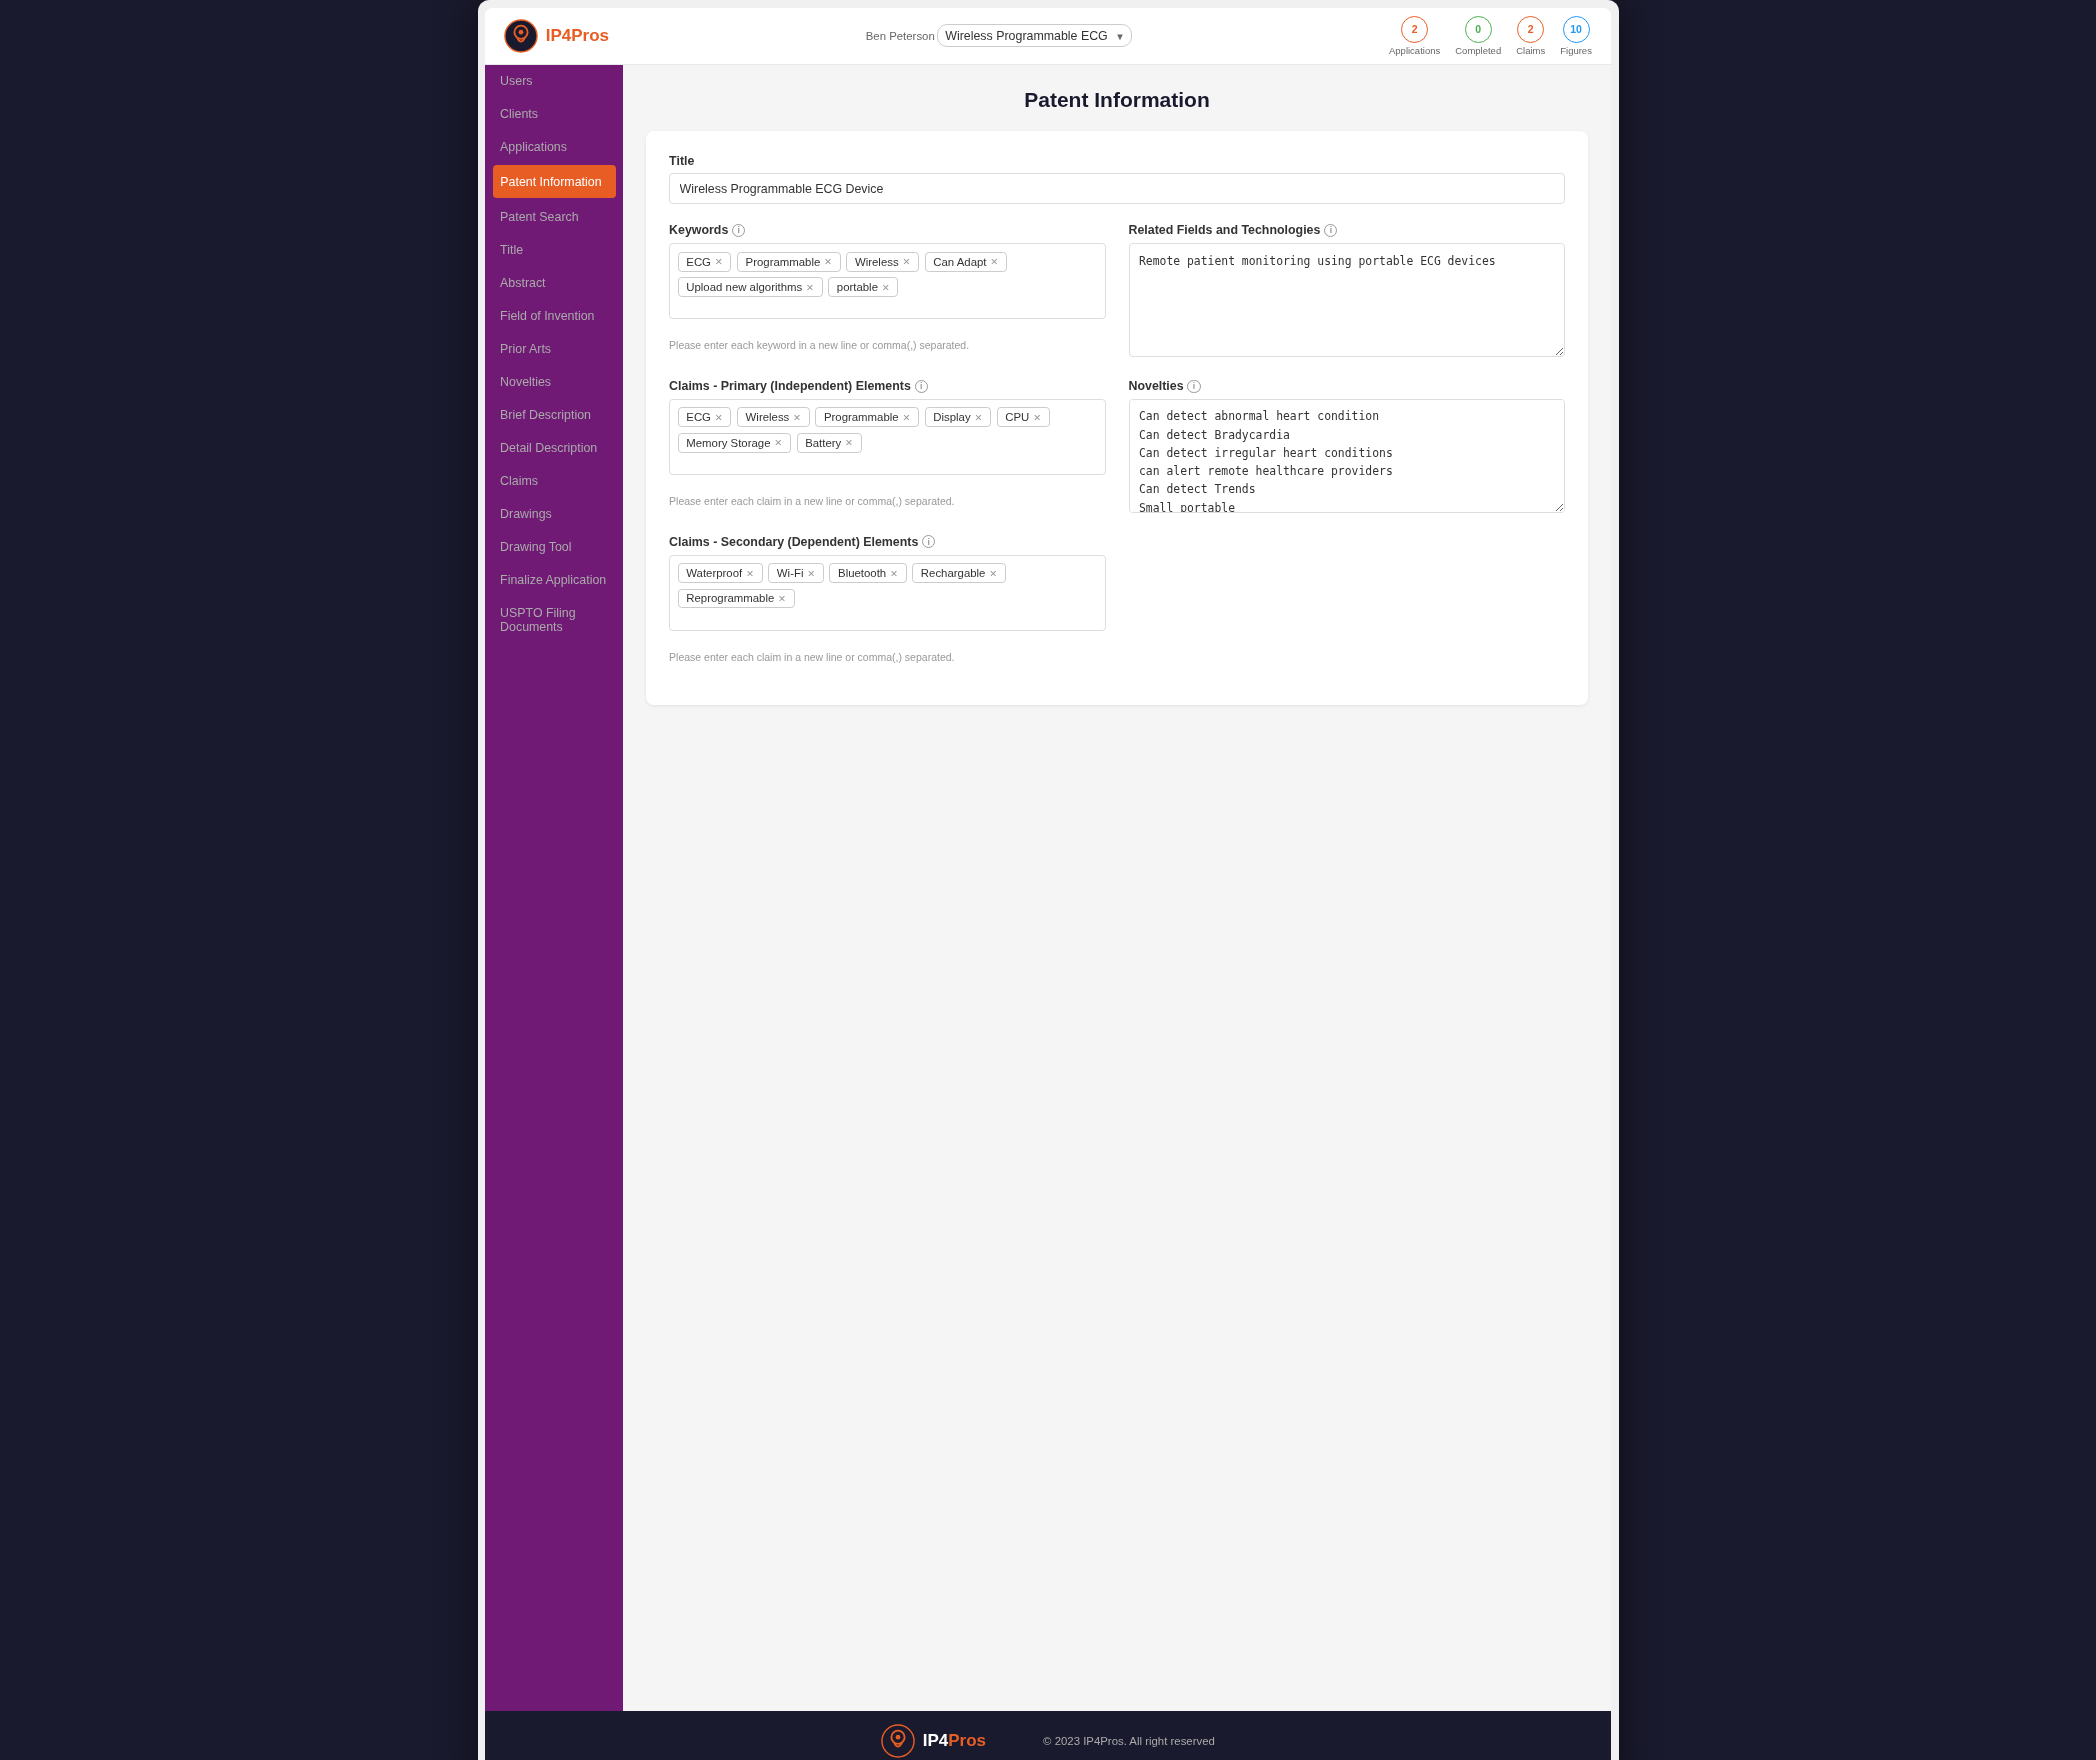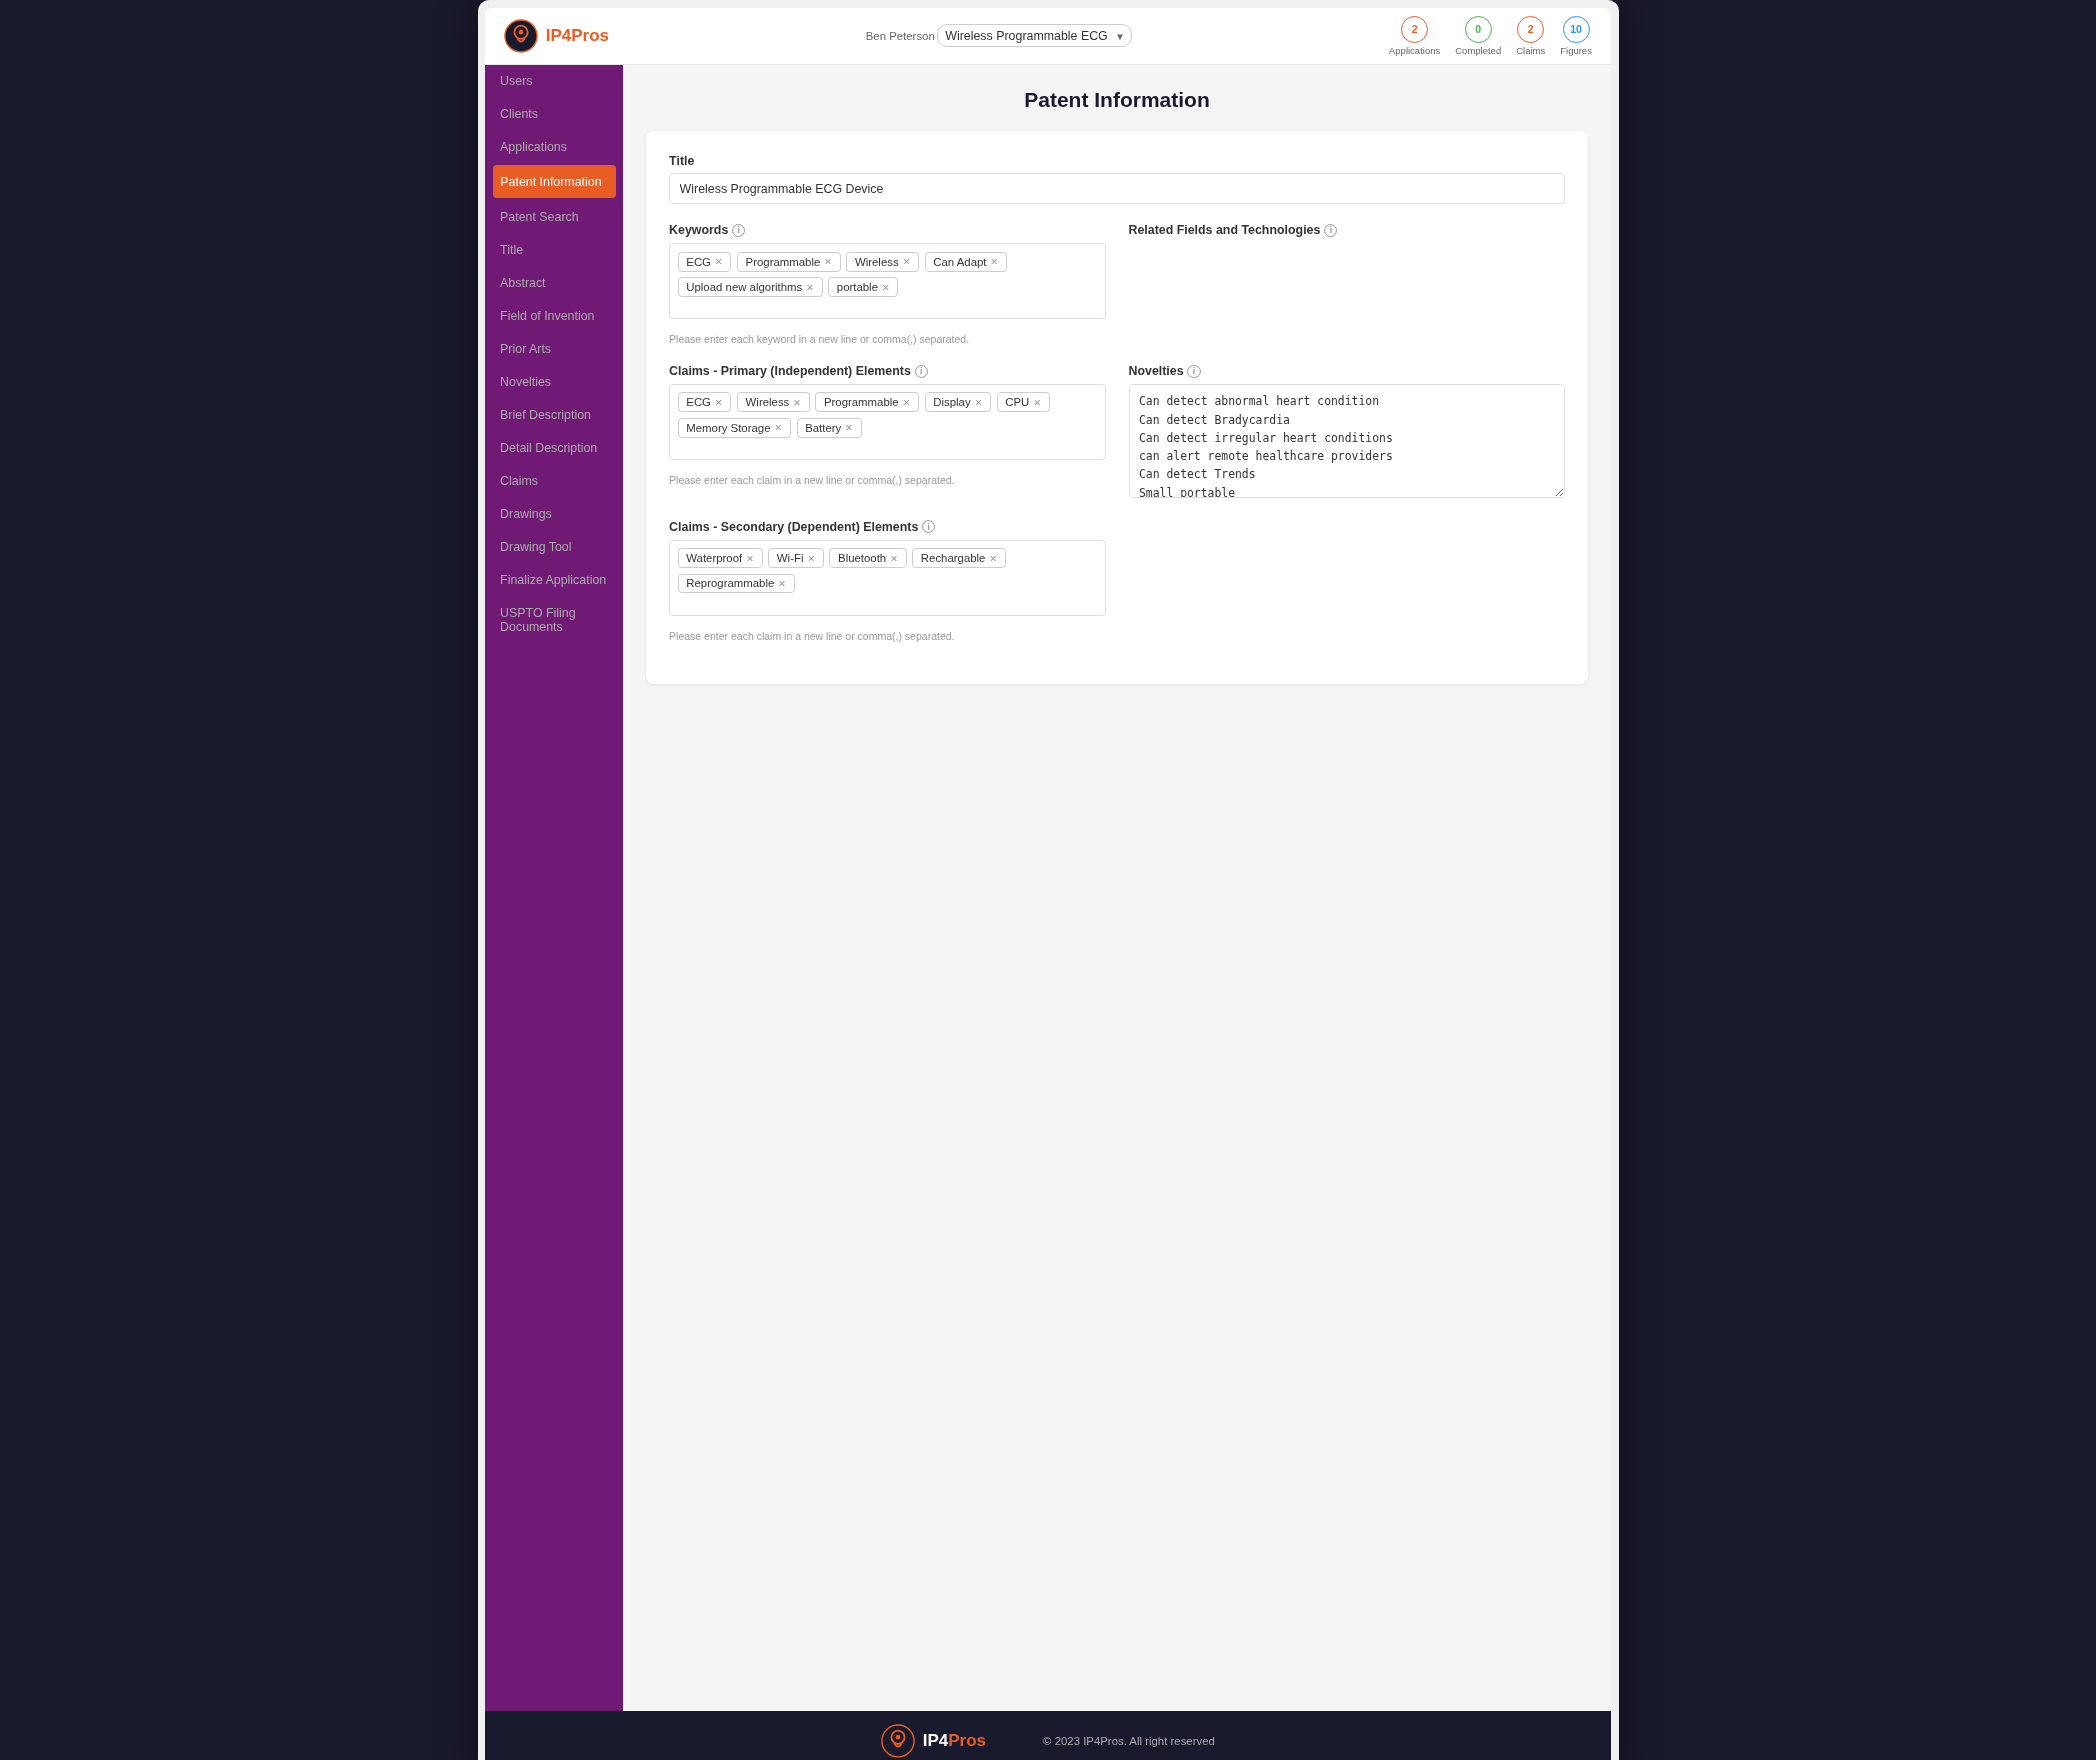--- a/index.html
+++ b/index.html
@@ -221,21 +221,21 @@
       color: #333;
     }
     .tag-close {
       cursor: pointer;
       color: #999;
       font-size: 9.5px;
     }
     .form-hint {
       font-size: 10.5px;
       color: #999;
-      margin-top: 14px;
+      margin-top: 20px;
     }
     .textarea-field {
       width: 100%;
       border: 1px solid #ddd;
       border-radius: 3.8px;
       padding: 7.6px 9.5px;
       font-size: 11.4px;
       color: #333;
       background: #fff;
       resize: vertical;
@@ -390,20 +390,21 @@
                   <span class="tag">Upload new algorithms <span class="tag-close">✕</span></span>
                   <span class="tag">portable <span class="tag-close">✕</span></span>
                 </div>
                 <p class="form-hint">Please enter each keyword in a new line or comma(,) separated.</p>
               </div>
               <div class="form-group">
                 <label class="form-label">
                   <span>Related Fields and Technologies</span>
                   <span class="info-icon">i</span>
                 </label>
+                <textarea class="textarea-field" style="">Remote patient monitoring using portable ECG devices</textarea>
               </div>
             </div>
 
             <div class="form-row">
               <div class="form-group">
                 <label class="form-label">
                   <span>Claims - Primary (Independent) Elements</span>
                   <span class="info-icon">i</span>
                 </label>
                 <div class="tags-container">

